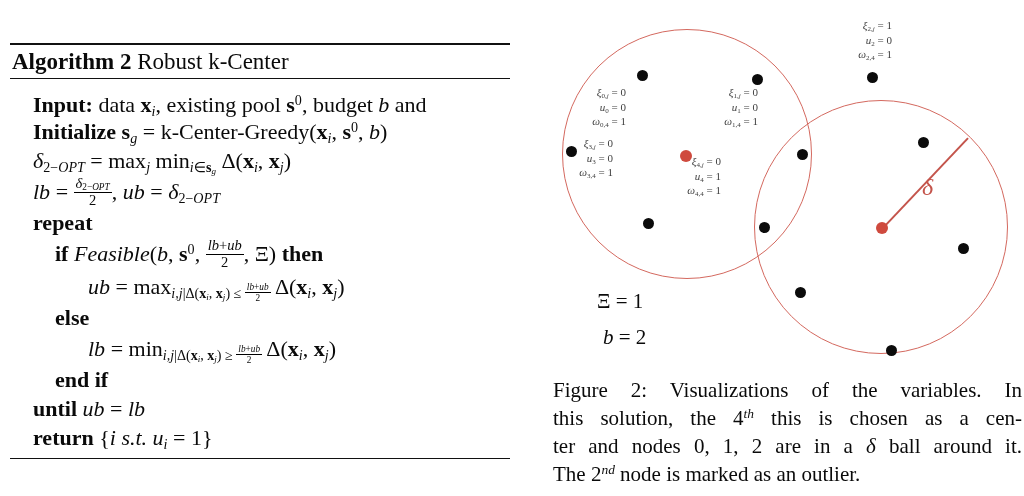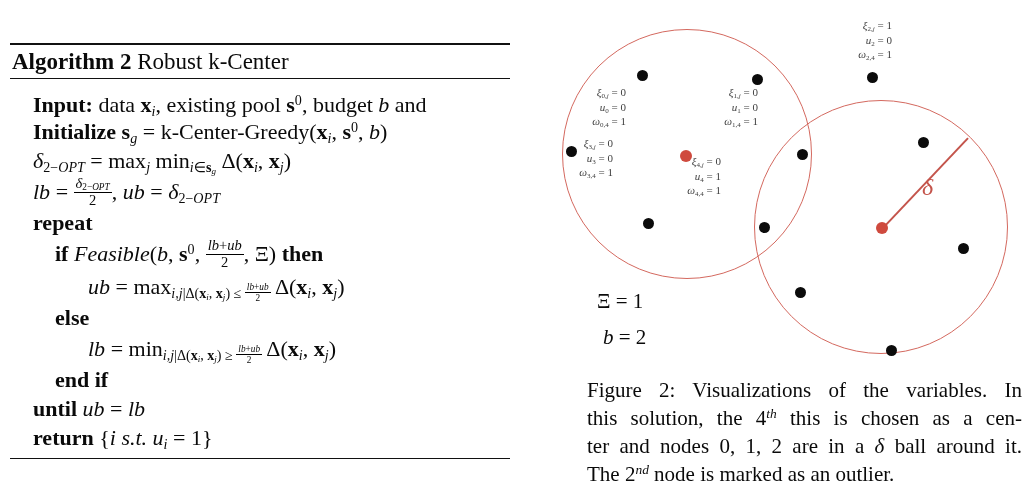--- a/index.html
+++ b/index.html
@@ -37,21 +37,21 @@
   .ndot{position:absolute;width:11px;height:11px;border-radius:50%;background:#0b0b0b;}
   .cdot{position:absolute;width:12px;height:12px;border-radius:50%;background:#cf4a3e;}
   .radius{position:absolute;height:1.6px;background:#c4544b;transform-origin:0 50%;}
   .delta{position:absolute;font-size:24px;font-style:italic;color:#c4544b;}
   .node-label{position:absolute;font-size:11px;line-height:14.5px;text-align:right;
               color:#3f3f3f;white-space:nowrap;}
   .param{position:absolute;font-size:21px;white-space:nowrap;}
 
   
   .caption{position:absolute;left:553px;top:376px;width:469px;font-size:21px;line-height:28px;}
-  .cap-line{text-align:justify;text-align-last:justify;white-space:nowrap;margin-left:34px;}
+  .cap-line{text-align:justify;text-align-last:justify;white-space:nowrap;}
   .cap-line.last{text-align:left;text-align-last:left;}
 </style>
 </head>
 <body>
 
 <div id="page">
 
   <section class="algorithm">
     <div class="rule thick"></div>
     <div class="algo-header"><span class="tk-b">Algorithm 2 </span><span class="tk-r">Robust k-Center</span></div>

